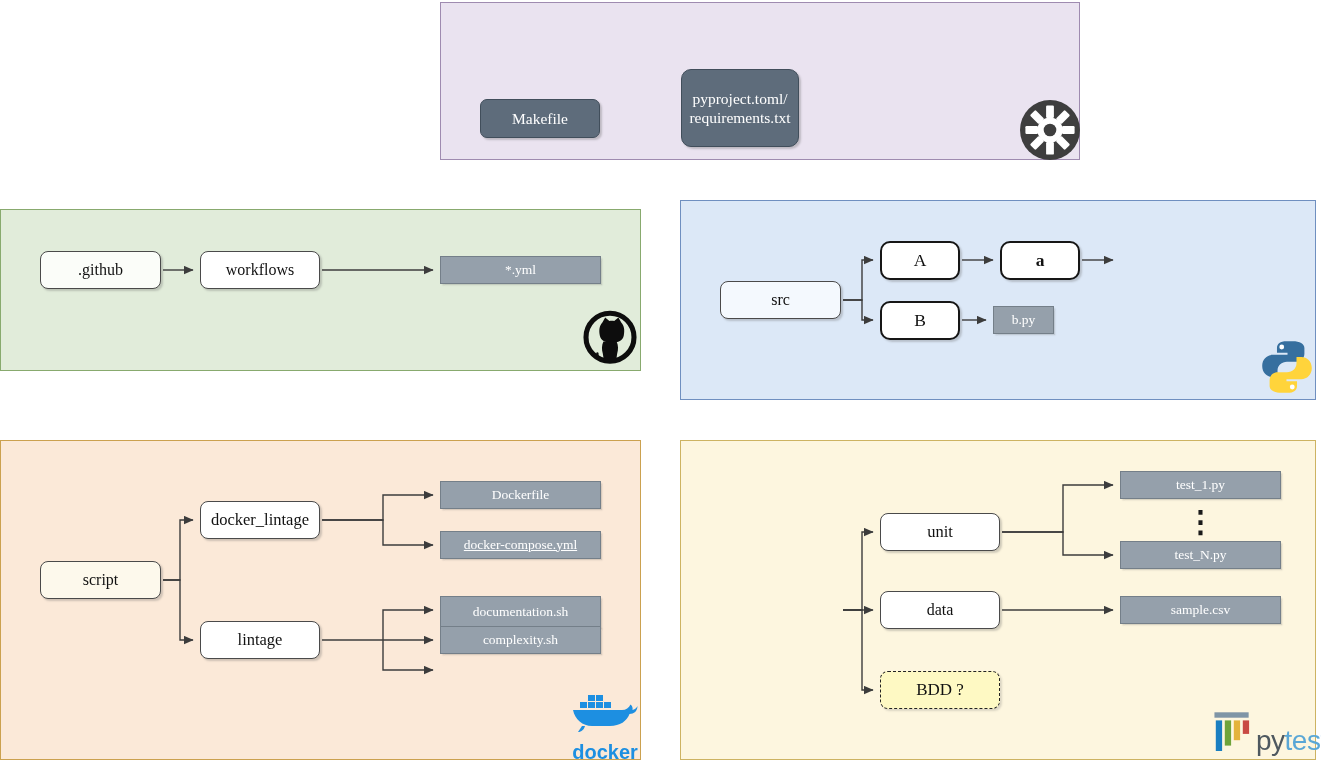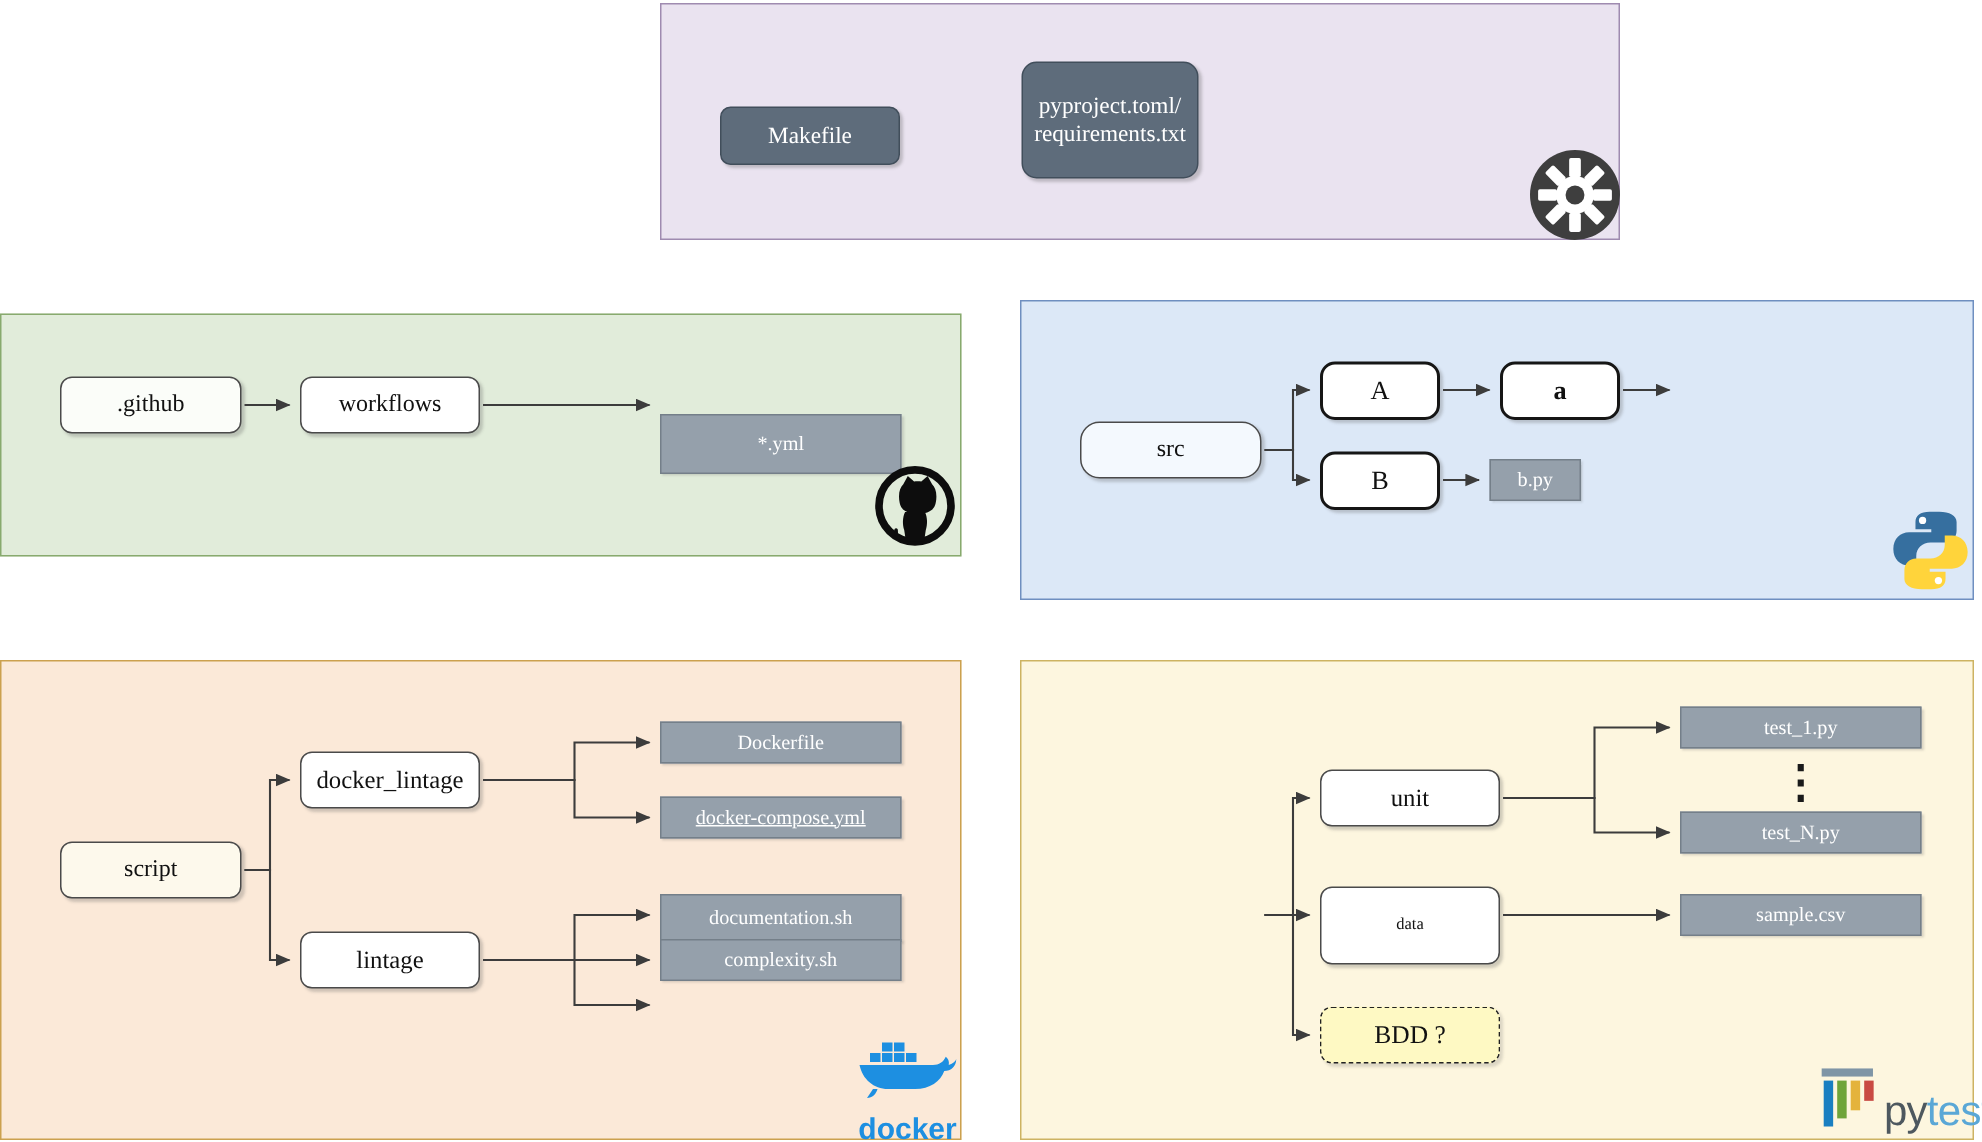--- a/index.html
+++ b/index.html
@@ -25,25 +25,25 @@
 
   .node{position:absolute;display:flex;align-items:center;justify-content:center;
         text-align:center;box-sizing:border-box;line-height:1.25;}
   .round{background:#fff;border:1.4px solid #4a4a4a;border-radius:8px;font-size:16px;
          box-shadow:2px 2px 2px rgba(90,90,90,.28);}
   .boldbox{background:#fff;border:2px solid #161616;border-radius:10px;font-size:17.5px;
          box-shadow:2px 2px 2px rgba(90,90,90,.28);}
   .file{background:var(--file-fill);border:1px solid var(--file-stroke);color:#fff;font-size:13.5px;
          box-shadow:1.5px 1.5px 1.5px rgba(90,90,90,.22);}
   .dark{background:var(--dark-fill);border:1px solid var(--dark-stroke);color:#fff;border-radius:7px;
-         font-size:15.5px;padding:12px 5px;box-shadow:2px 2px 2px rgba(90,90,90,.3);}
+         font-size:15.5px;padding:12px 5px;box-shadow:2px 2px 2px rgba(90,90,90,.3);margin-top:28px;}
   .dashed{background:#fef9c3;border:1.4px dashed #222;border-radius:8px;font-size:17px;
          box-shadow:2px 2px 2px rgba(90,90,90,.2);}
   .tint-green{background:#fbfdf9;}
-  .tint-blue{background:#f4f9fe;border-radius:13px;}
+  .tint-blue{background:#f4f9fe;}
   .tint-cream{background:#fdf9ec;}
   .bold-text{font-weight:bold;}
   .arrows{position:absolute;left:0;top:0;width:1321px;height:761px;pointer-events:none;}
   .ellipsis{position:absolute;left:1120px;top:502px;width:161px;height:38px;display:flex;
             align-items:center;justify-content:center;font-size:30px;font-weight:bold;color:#1a1a1a;}
   .logo{position:absolute;}
   .docker-word{font-family:"Liberation Sans","DejaVu Sans",sans-serif;font-weight:bold;
                color:var(--docker-blue);font-size:20px;text-align:center;line-height:1;margin-top:1px;}
   .pytest-wrap{display:flex;align-items:flex-end;gap:6px;}
   .pytest-word{font-family:"Liberation Sans","DejaVu Sans",sans-serif;font-size:28px;line-height:1;
@@ -107,21 +107,21 @@
         <rect x="43.5" y="9" width="13" height="21" rx="2" transform="rotate(225 50 50)"></rect>
         <rect x="43.5" y="9" width="13" height="21" rx="2" transform="rotate(270 50 50)"></rect>
         <rect x="43.5" y="9" width="13" height="21" rx="2" transform="rotate(315 50 50)"></rect>
       </g>
       <circle cx="50" cy="50" r="10.5" fill="#3e3e3e"></circle>
     </svg>
   </div>
 
   <div class="node round tint-green" style="left:40px;top:251px;width:121px;height:38px;">.github</div>
   <div class="node round" style="left:200px;top:251px;width:120px;height:38px;">workflows</div>
-  <div class="node file" style="left:440px;top:256px;width:161px;height:40px;margin-top:20px;">*.yml</div>
+  <div class="node file" style="left:440px;top:256px;width:161px;height:28px;">*.yml</div>
   <div class="logo" style="left:580px;top:308px;width:60px;height:62px;">
     <svg width="60" height="62" viewBox="0 0 100 100">
       <circle cx="50" cy="47" r="40" fill="none" stroke="#0d0d0d" stroke-width="8.5"></circle>
       <path fill="#0d0d0d" d="M33 44 c-2-10 0-17 4-21 l5-9 7 6 c2-.5 6-.5 8 0 l7-6 5 9 c4 4 6 11 4 21 -1.5 8-9 12-20 12 s-18.5-4-20-12 z"></path>
       <path fill="#0d0d0d" d="M39 54 h22 c3 6 3 14 1 20 l-2 13 h-20 l-2-13 c-2-6-2-14 1-20 z"></path>
       <path fill="none" stroke="#0d0d0d" stroke-width="4" stroke-linecap="round" d="M40 84 c-7 1.5-12-3-11-10"></path>
     </svg>
   </div>
 
   <div class="node round tint-blue" style="left:720px;top:281px;width:121px;height:38px;">src</div>
@@ -157,21 +157,21 @@
         <rect x="52" y="28" width="14" height="12"></rect>
         <rect x="68" y="28" width="14" height="12"></rect>
         <path d="M6 44 H104 C112 44 118 40 121 33 C124 35 126 39 125 44 C131 42 134 39 135 36 C135 46 128 52 119 52 C114 66 100 76 80 76 H44 C25 76 10 63 6 44 Z"></path>
         <path d="M24 76 L16 88 C23 88 28 83 30 76 Z"></path>
       </g>
     </svg>
     <div class="docker-word">docker</div>
   </div>
 
   <div class="node round" style="left:880px;top:513px;width:120px;height:38px;font-size:16.5px;">unit</div>
-  <div class="node round" style="left:880px;top:591px;width:120px;height:52px;font-size:11px;">data</div>
+  <div class="node round" style="left:880px;top:591px;width:120px;height:38px;font-size:16px;">data</div>
   <div class="node dashed" style="left:880px;top:671px;width:120px;height:38px;">BDD ?</div>
   <div class="node file" style="left:1120px;top:471px;width:161px;height:28px;">test_1.py</div>
   <div class="ellipsis">⋮</div>
   <div class="node file" style="left:1120px;top:541px;width:161px;height:28px;">test_N.py</div>
   <div class="node file" style="left:1120px;top:596px;width:161px;height:28px;">sample.csv</div>
   <div class="logo pytest-wrap" style="left:1214px;top:711px;height:44px;">
     <svg width="36" height="44" viewBox="0 0 40 46">
       <rect x="0.5" y="0" width="38" height="6" fill="#7f95a6"></rect>
       <rect x="2" y="9" width="7" height="34" fill="#1a7fc1"></rect>
       <rect x="12" y="9" width="7" height="28" fill="#6fa43a"></rect>

